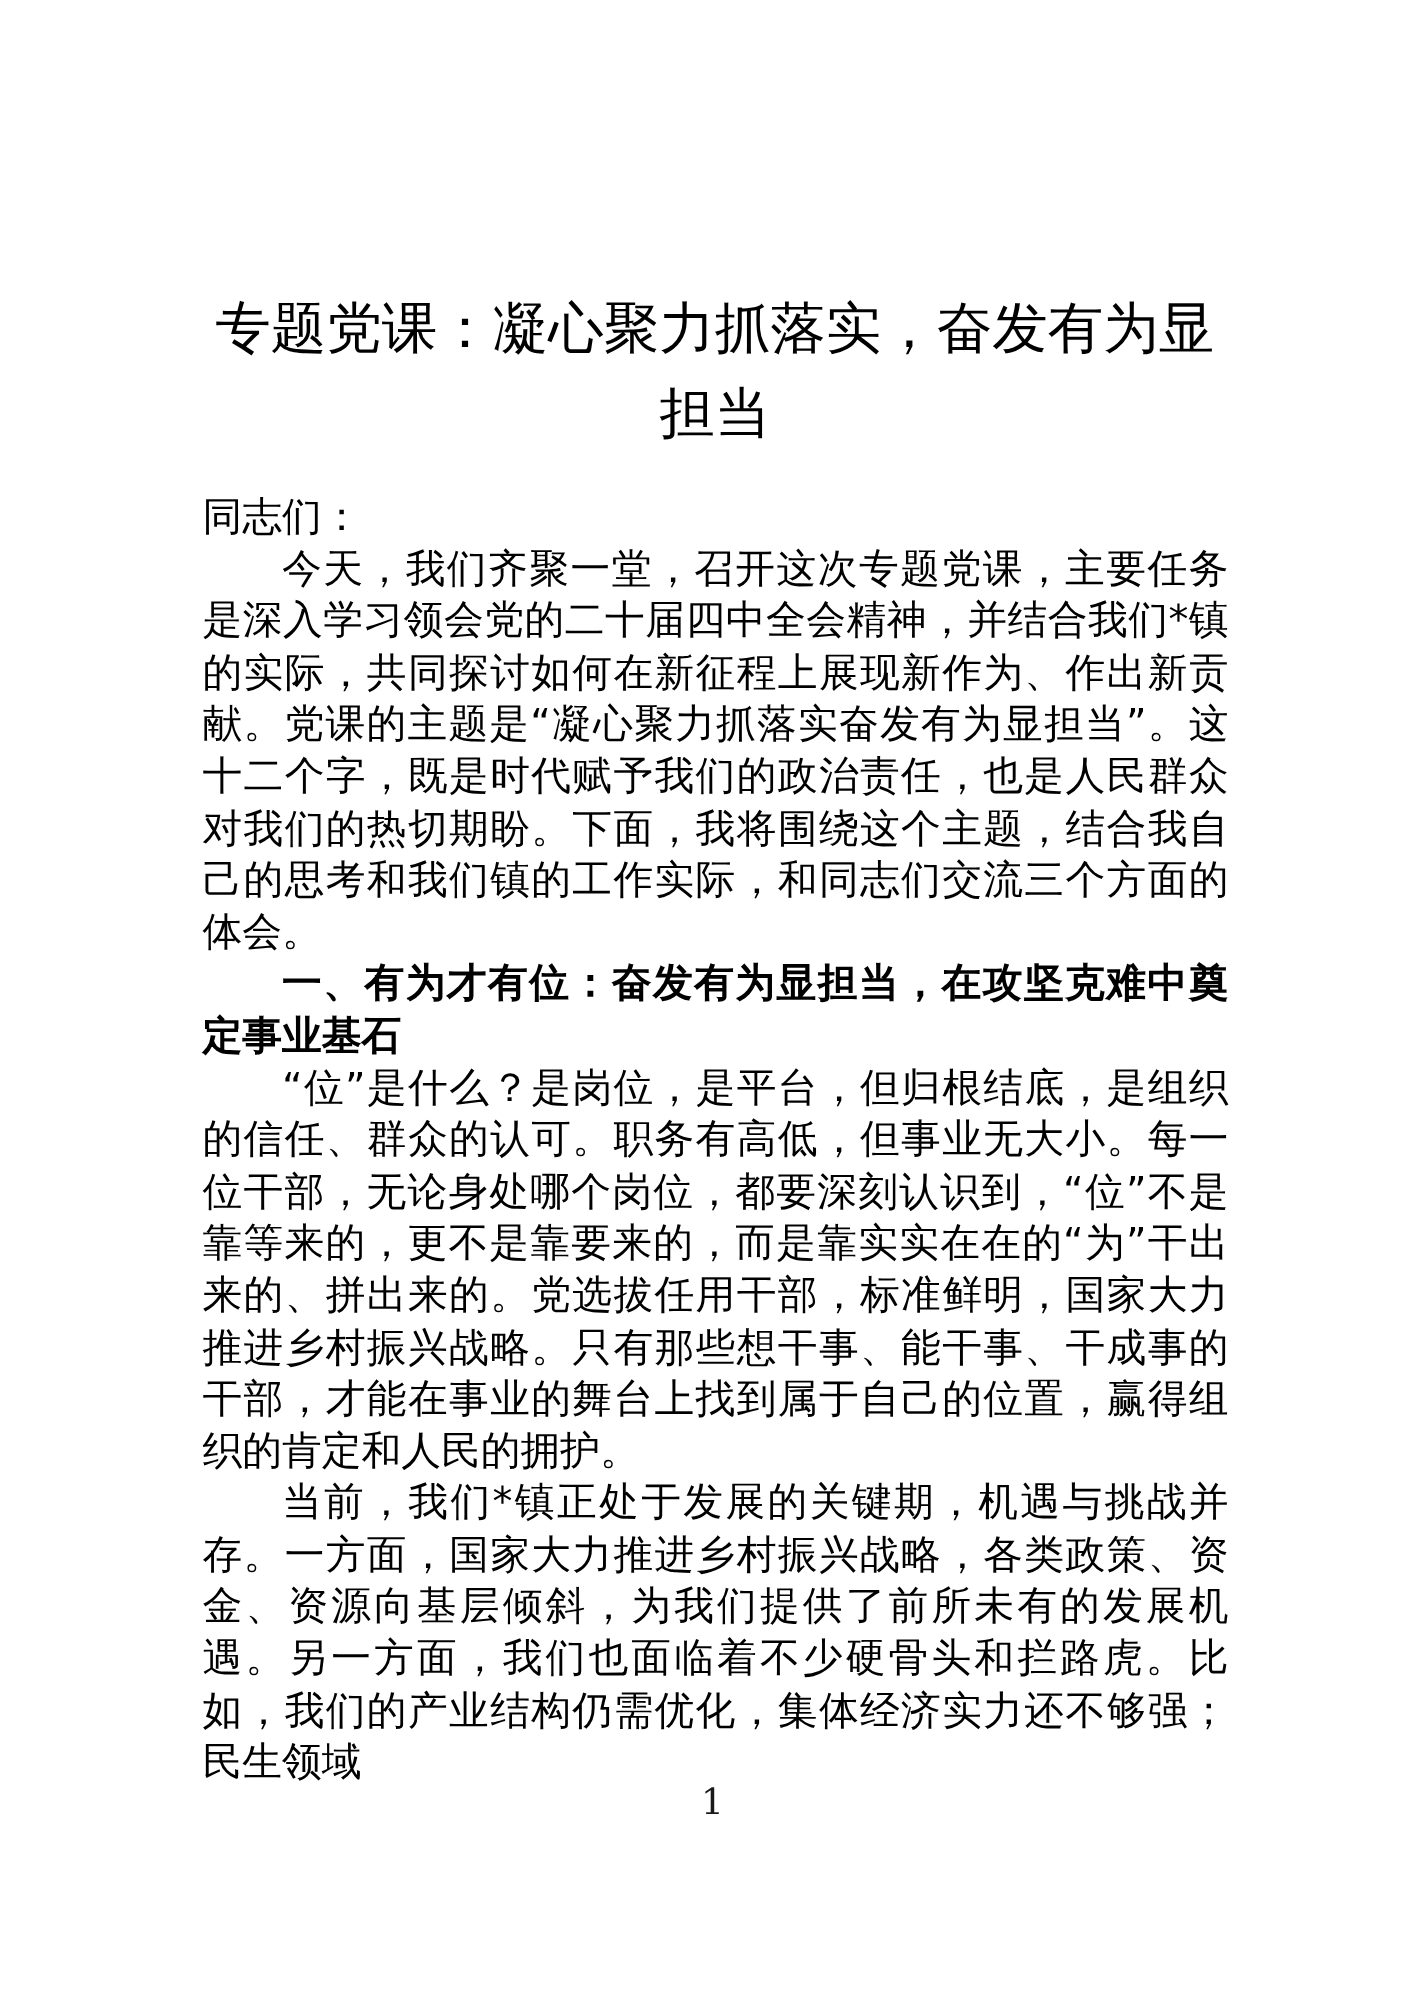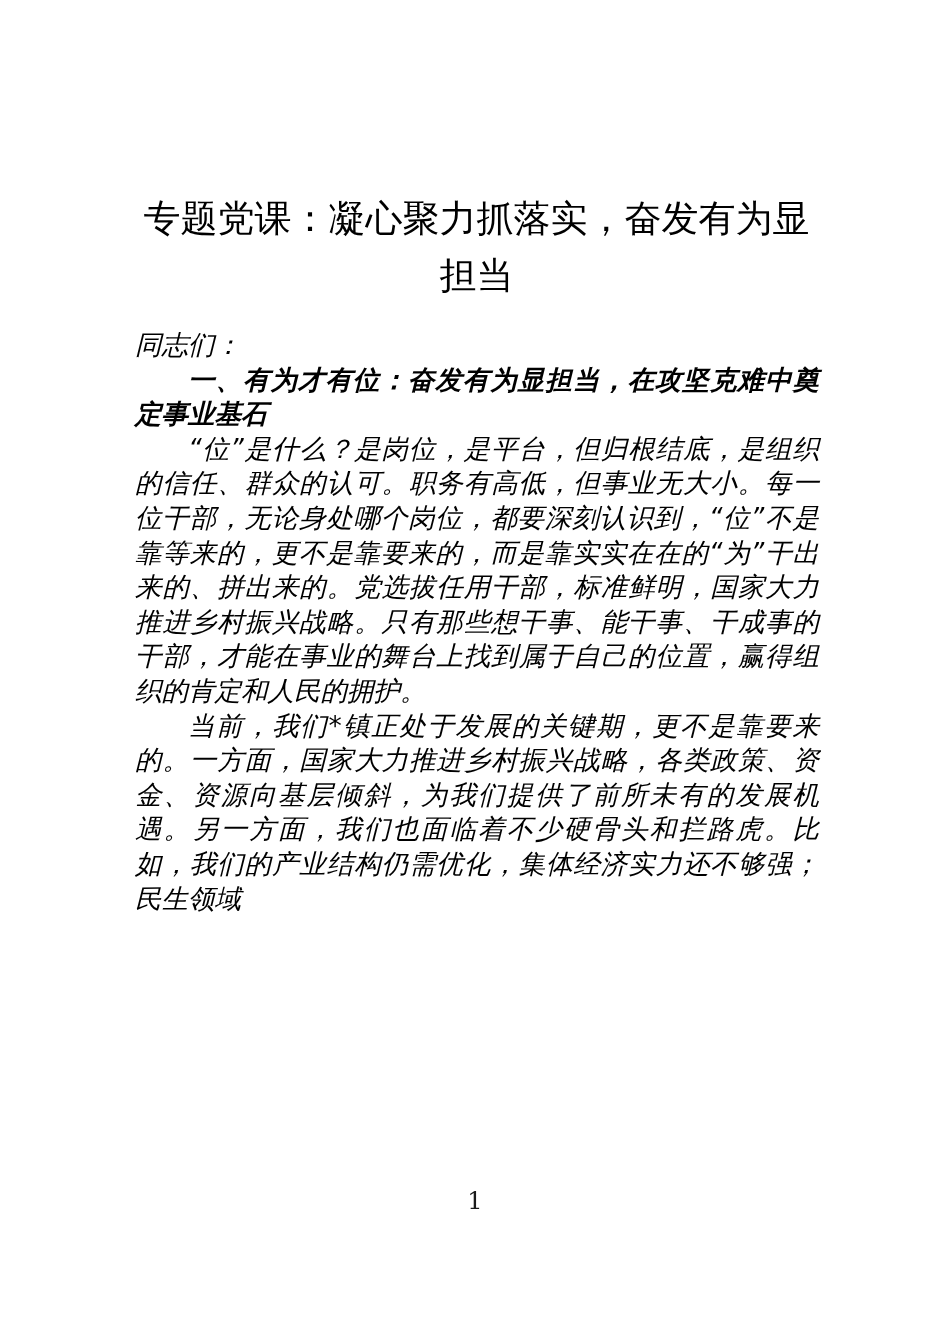--- a/index.html
+++ b/index.html
@@ -52,21 +52,20 @@
   .para {
     font-size: 26.5px;
     line-height: 34.6px;
     font-weight: 400;
     text-align: justify;
     text-align-last: left;
     text-justify: inter-character;
     word-break: break-all;
     margin: 0;
     letter-spacing: 0px;
-    font-style: italic;
   }
 
   .para.indent {
     text-indent: 53px;
   }
 
   .para.bold {
     font-weight: 700;
     text-indent: 53px;
   }
@@ -86,20 +85,21 @@
 </style>
 </head>
 <body>
 
 <div class="page">
 
   <h1 class="doc-title">专题党课：凝心聚力抓落实，奋发有为显担当</h1>
 
   <div class="body-col">
       <p class="para">同志们：</p>
+      <p class="para indent">今天，我们齐聚一堂，召开这次专题党课，主要任务是深入学习领会党的二十届四中全会精神，并结合我们*镇的实际，共同探讨如何在新征程上展现新作为、作出新贡献。党课的主题是“凝心聚力抓落实奋发有为显担当”。这十二个字，既是时代赋予我们的政治责任，也是人民群众对我们的热切期盼。下面，我将围绕这个主题，结合我自己的思考和我们镇的工作实际，和同志们交流三个方面的体会。</p>
       <p class="para bold">一、有为才有位：奋发有为显担当，在攻坚克难中奠定事业基石</p>
       <p class="para indent">“位”是什么？是岗位，是平台，但归根结底，是组织的信任、群众的认可。职务有高低，但事业无大小。每一位干部，无论身处哪个岗位，都要深刻认识到，“位”不是靠等来的，更不是靠要来的，而是靠实实在在的“为”干出来的、拼出来的。党选拔任用干部，标准鲜明，国家大力推进乡村振兴战略。只有那些想干事、能干事、干成事的干部，才能在事业的舞台上找到属于自己的位置，赢得组织的肯定和人民的拥护。</p>
-      <p class="para indent">当前，我们*镇正处于发展的关键期，更不是靠要来的。一方面，国家大力推进乡村振兴战略，各类政策、资金、资源向基层倾斜，为我们提供了前所未有的发展机遇。另一方面，我们也面临着不少硬骨头和拦路虎。比如，我们的产业结构仍需优化，集体经济实力还不够强；民生领域</p>
+      <p class="para indent">当前，我们*镇正处于发展的关键期，机遇与挑战并存。一方面，国家大力推进乡村振兴战略，各类政策、资金、资源向基层倾斜，为我们提供了前所未有的发展机遇。另一方面，我们也面临着不少硬骨头和拦路虎。比如，我们的产业结构仍需优化，集体经济实力还不够强；民生领域</p>
     </div>
 
   <div class="page-number">1</div>
 
 </div>
 
 </body></html>

